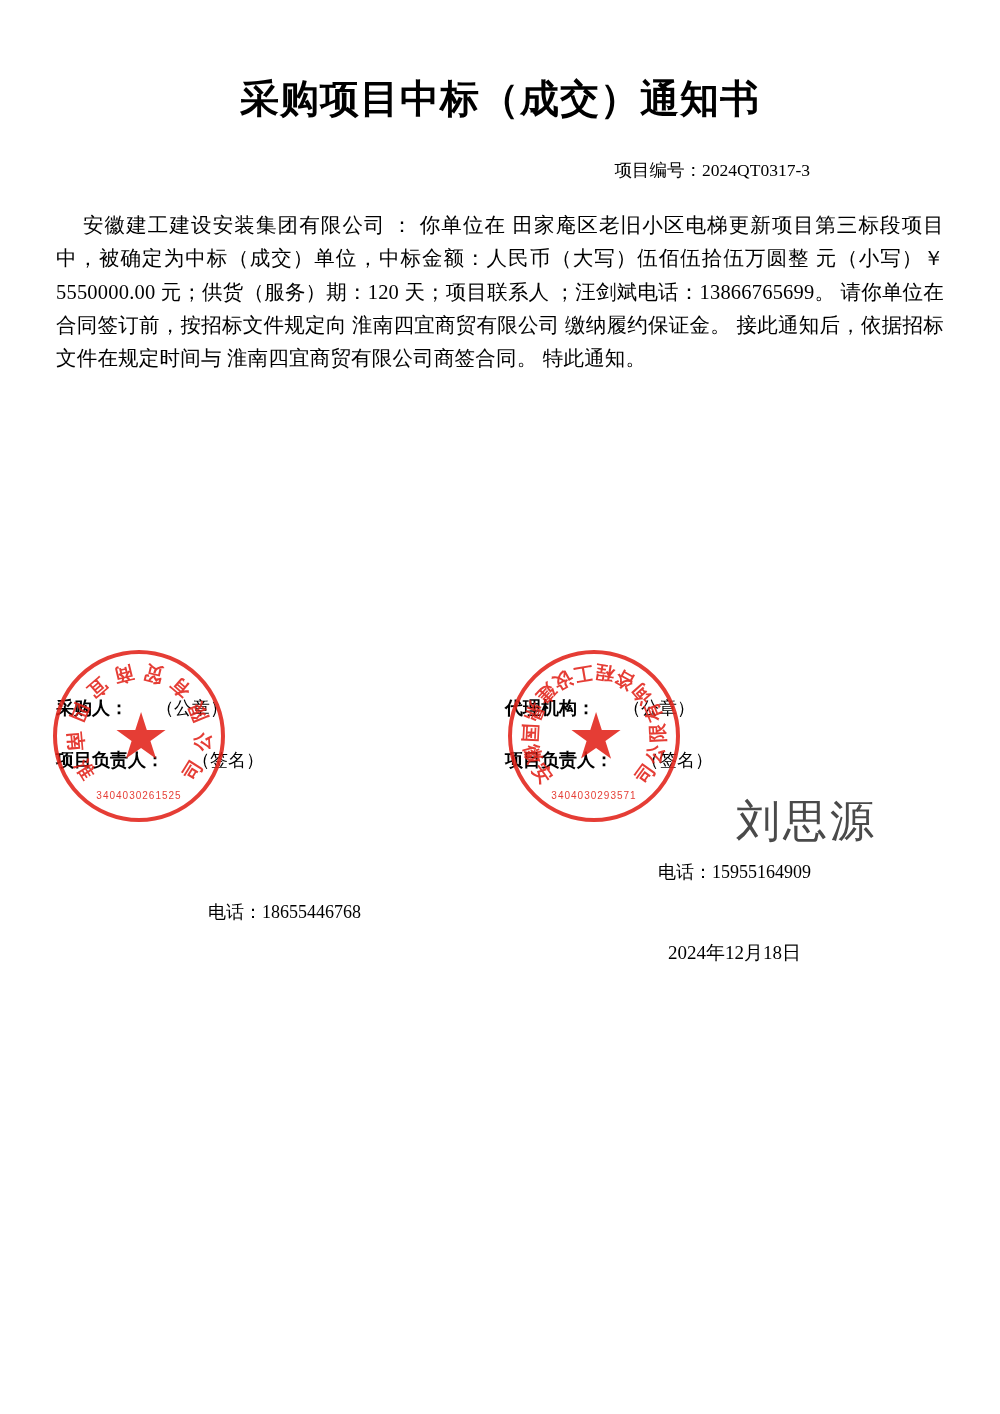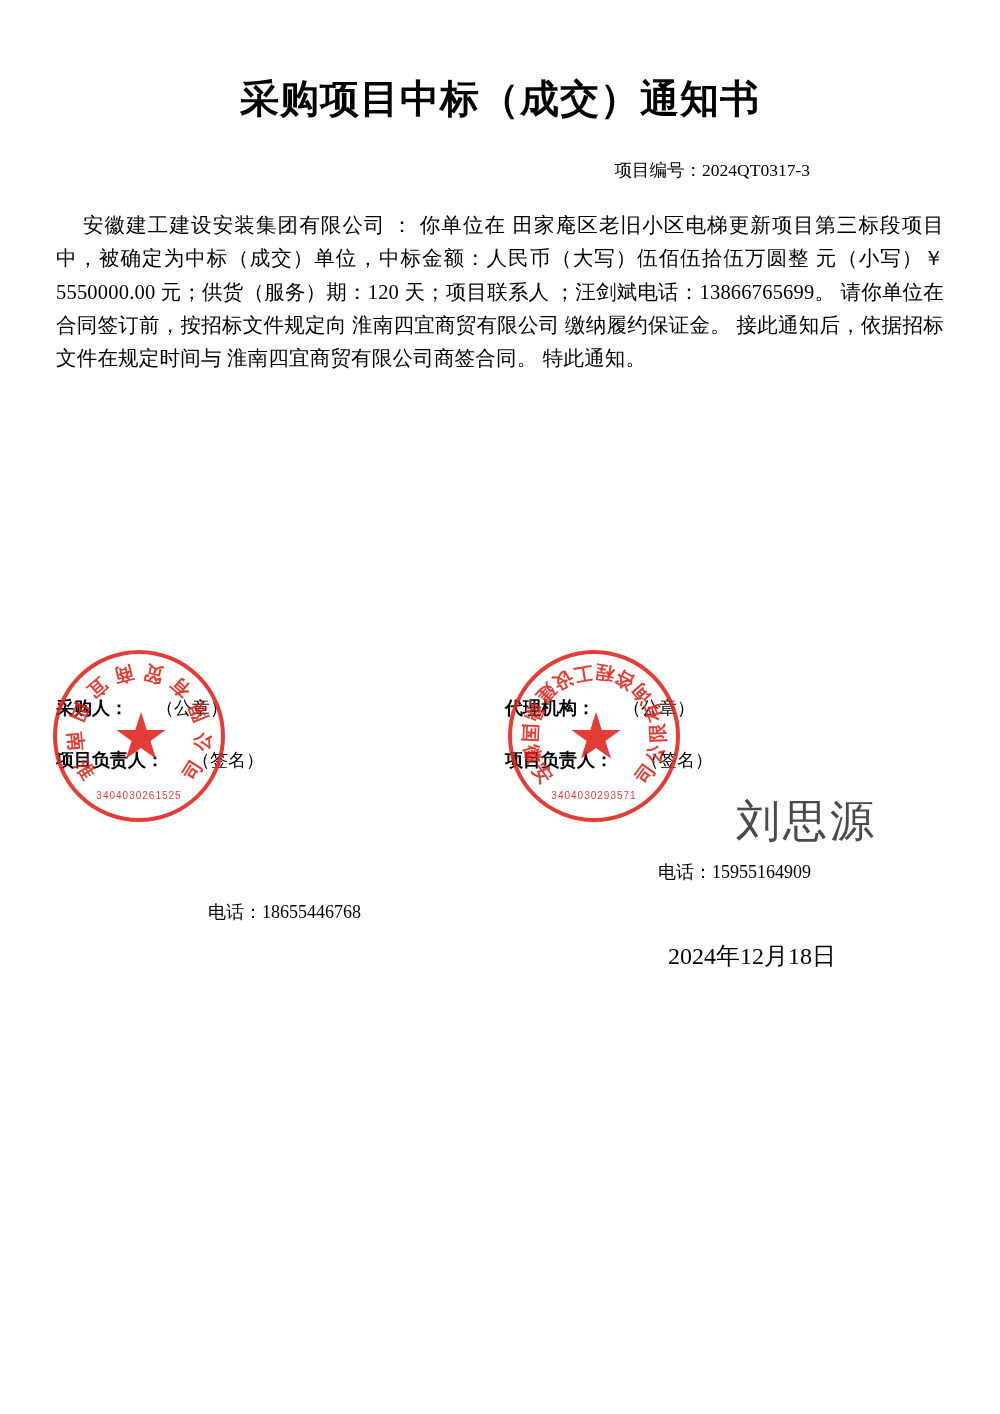--- a/index.html
+++ b/index.html
@@ -101,21 +101,21 @@
     position: absolute;
     font-size: 18px;
     white-space: nowrap;
   }
   .phone-left { left: 208px; top: 168px; margin-top: 40px; }
   .phone-right { left: 658px; top: 168px; }
   .date-line {
     position: absolute;
     left: 668px;
     top: 248px;
-    font-size: 24px;
+    font-size: 19px;
     white-space: nowrap;
   }
   
   .seal {
     position: absolute;
     width: 172px;
     height: 172px;
     border-radius: 50%;
     border: 4px solid #e2231a;
     box-sizing: border-box;

